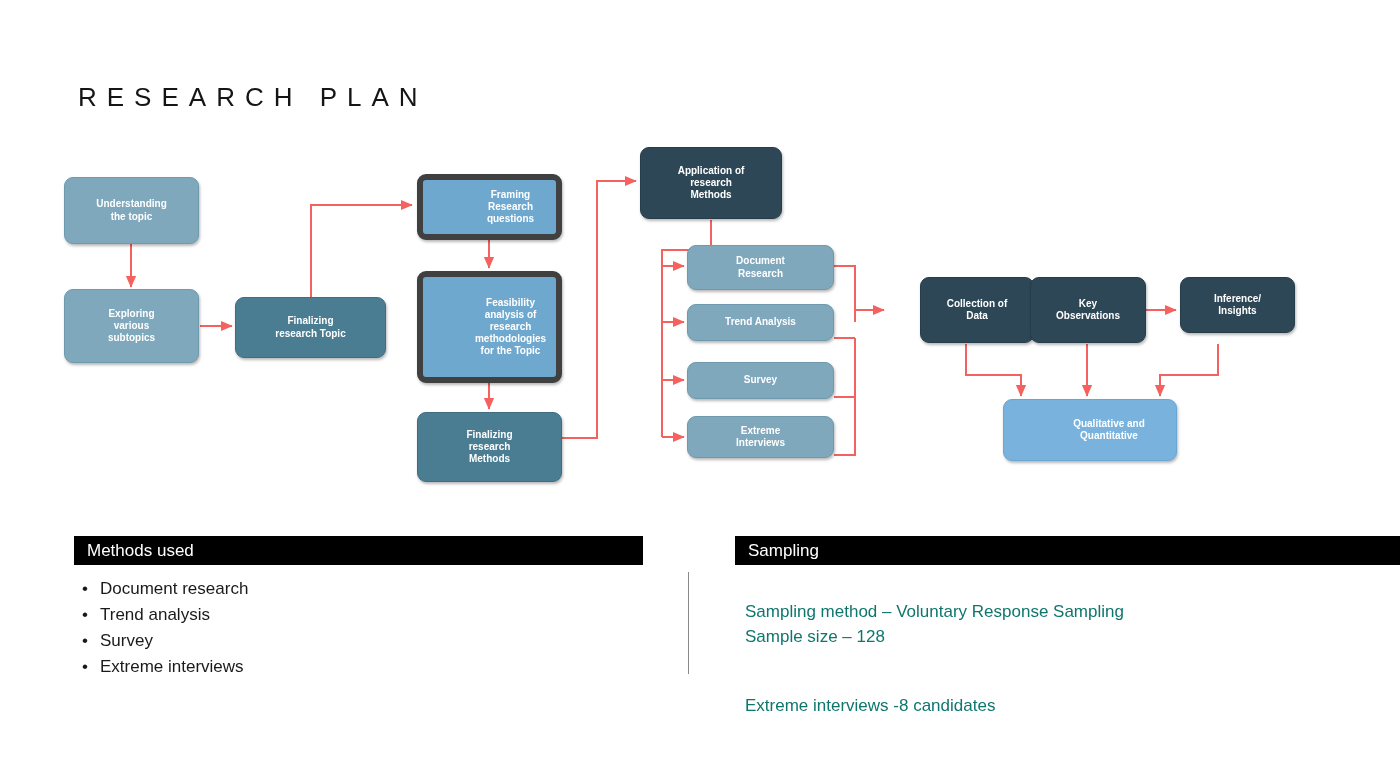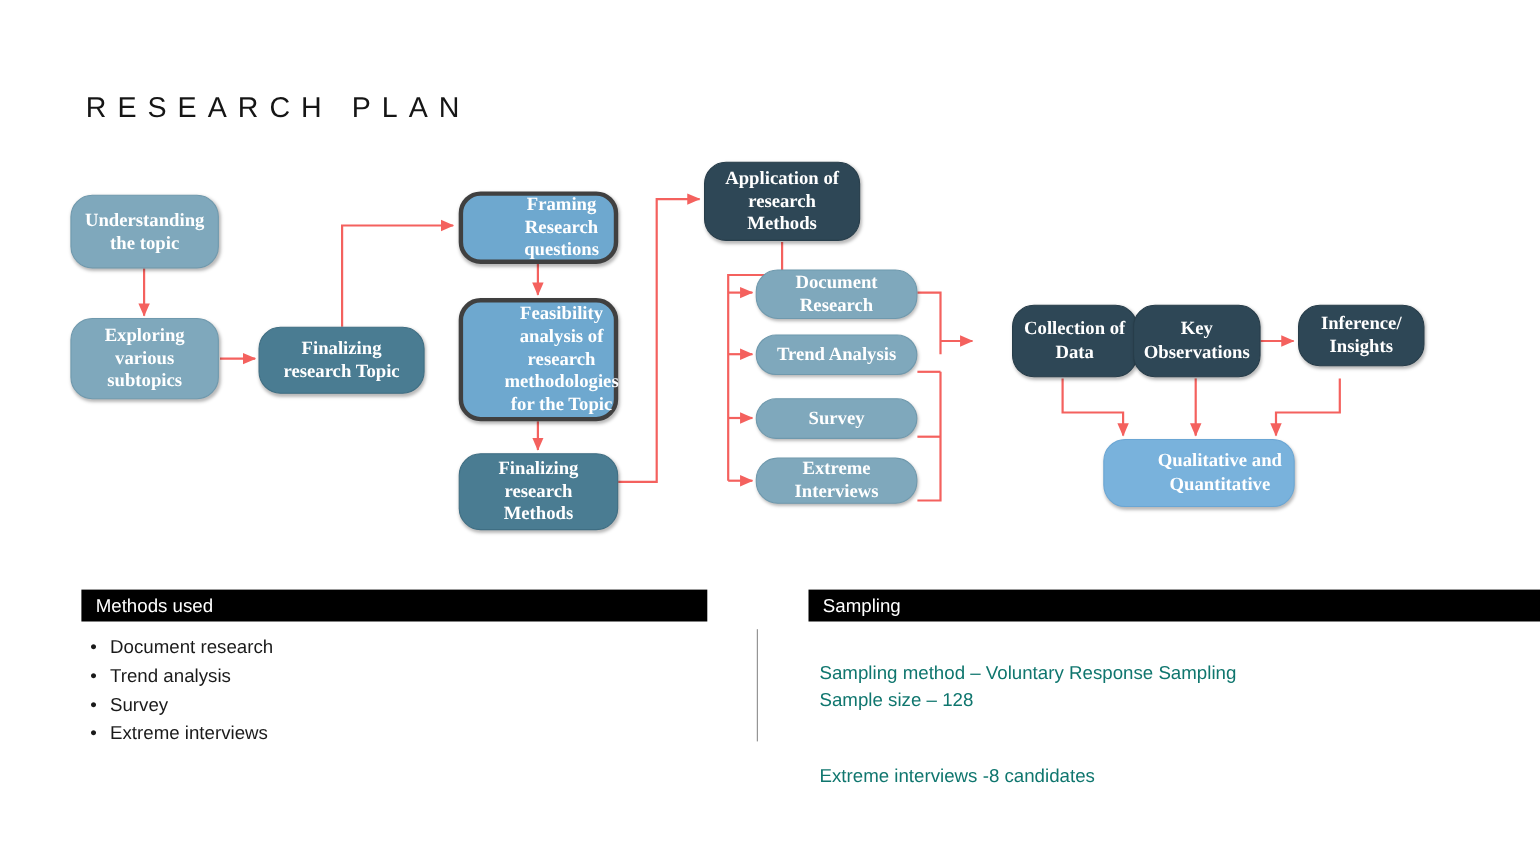--- a/index.html
+++ b/index.html
@@ -44,42 +44,42 @@
     left: 0; top: 0;
     width: 1400px;
     height: 784px;
     pointer-events: none;
   }
 
   
   .node {
     position: absolute;
     box-sizing: border-box;
-    border-radius: 20px;
+    border-radius: 9px;
     display: flex;
     align-items: center;
     justify-content: center;
     text-align: center;
     color: #ffffff;
     font-weight: bold;
-    font-size: 17px;
+    font-size: 10px;
     line-height: 1.22;
     padding: 2px 6px;
     box-shadow: 1px 2px 3px rgba(0,0,0,0.28);
-    font-family: Liberation Serif, serif;
+    font-family: Liberation Sans, sans-serif;
   }
   .node .nl {
     display: block;
     white-space: pre-line;
   }
 
   .n-steel  { background: #7FA8BC; border: 1px solid #6f99ad; }
   .n-teal   { background: #4A7C92; border: 1px solid #3f6e83; }
   .n-navy   { background: #2E4756; border: 1px solid #273d4a; }
-  .n-mid    { background: #6EA8CF; border: 4px solid #404040; padding-left: 48px; }
+  .n-mid    { background: #6EA8CF; border: 6px solid #404040; padding-left: 48px; }
   .n-light  { background: #79B2DC; border: 1px solid #6aa6d4; padding-left: 44px; }
 
   
   .panel-header {
     position: absolute;
     background: #000000;
     color: #ffffff;
     font-size: 17px;
     font-weight: 400;
     display: flex;

